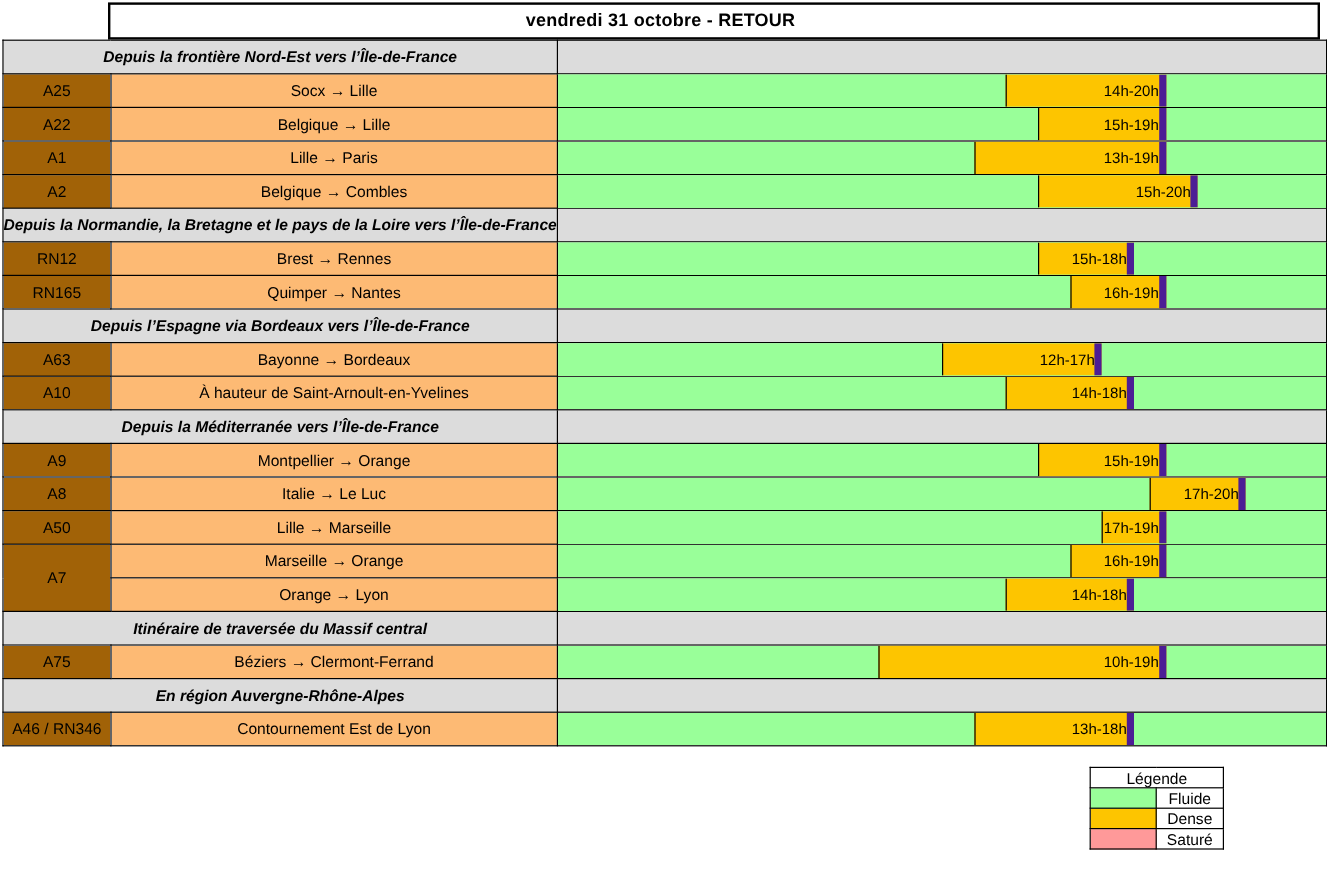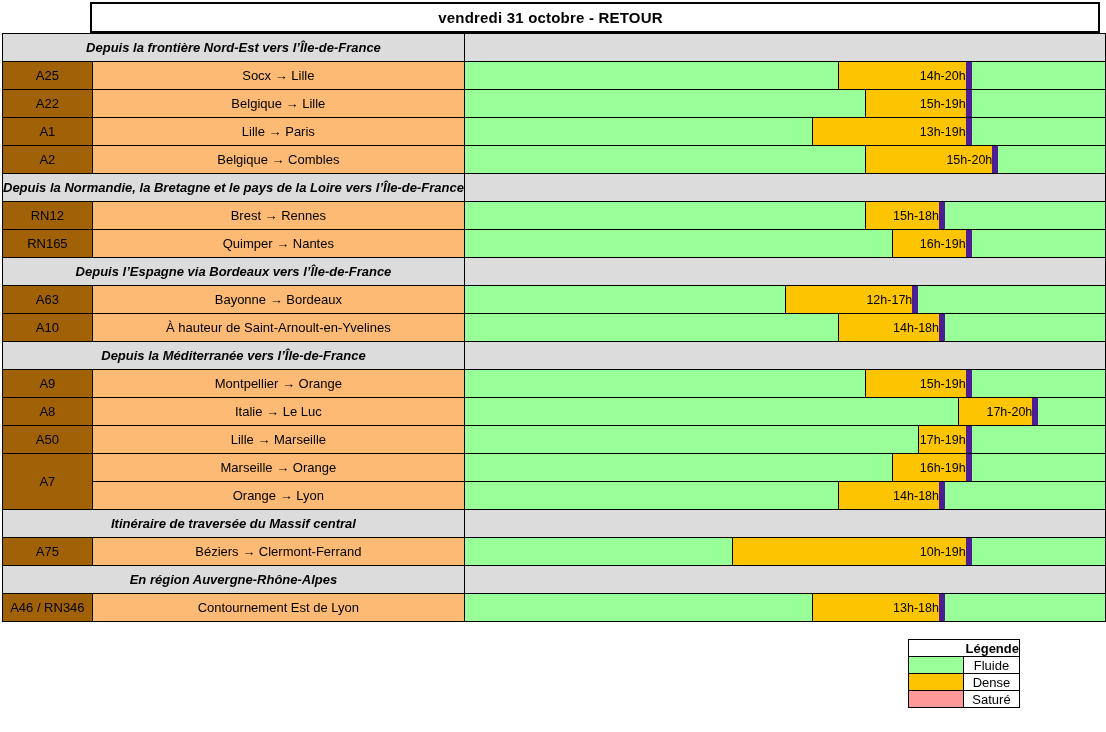--- a/index.html
+++ b/index.html
@@ -74,21 +74,21 @@
     margin: 17px 0 0 908px;
     border-collapse: collapse;
   }
   table.legend-table td {
     border: 1px solid #000;
     height: 16px;
     padding: 0;
     font-size: 13px;
     vertical-align: middle;
   }
-  .legend-header { width: 110px; text-align: right; font-weight: bold; margin-top: 41px; }
+  .legend-header { width: 110px; text-align: center; font-weight: normal; margin-top: 41px; }
   .legend-swatch { width: 54px; }
   .legend-label  { width: 55px; text-align: center; padding-right: 3px; }
 </style>
 </head>
 <body>
 
 <div class="title-bar">vendredi 31 octobre - RETOUR</div>
 
 <table class="schedule">
   <colgroup>

